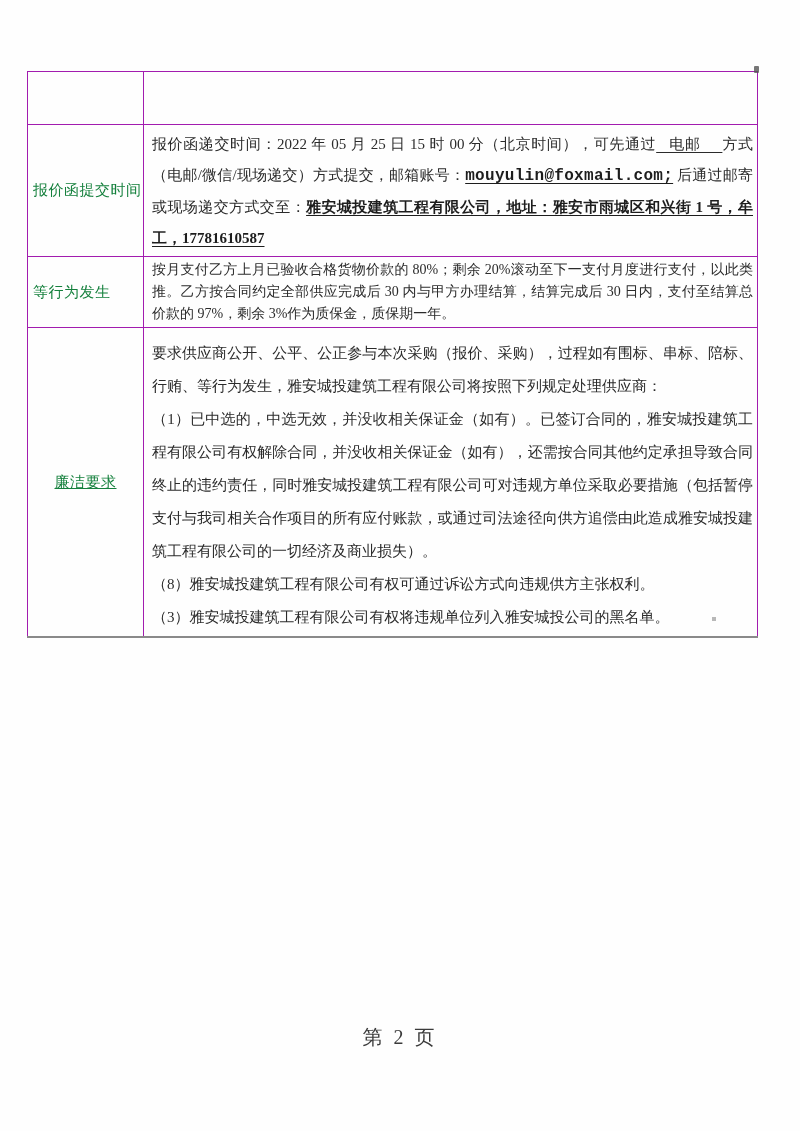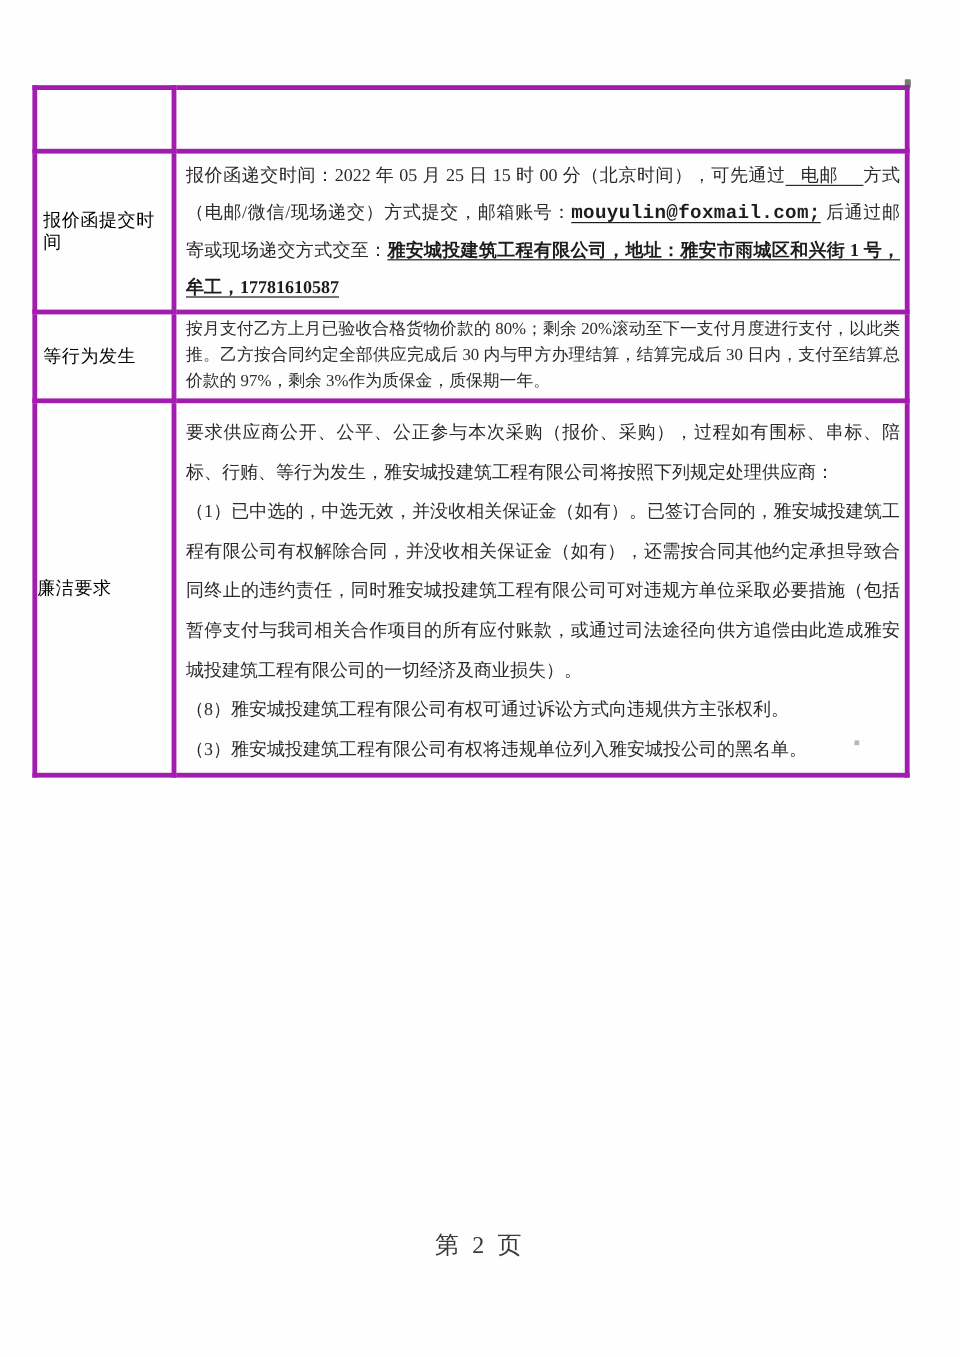--- a/index.html
+++ b/index.html
@@ -15,38 +15,38 @@
   }
   table.doc-table {
     position: absolute;
     left: 27px;
     top: 71px;
     width: 731px;
     border-collapse: collapse;
     table-layout: fixed;
   }
   table.doc-table td {
-    border: 4px solid #a21caf;
+    border: 1px solid #a21caf;
     vertical-align: middle;
     overflow: hidden;
   }
   table.doc-table { border: 1px solid #565656; border-bottom: 2px solid #8a8a8a; }
   col.c-label { width: 116px; }
   tr.row-empty     { height: 53px; }
   tr.row-quote     { height: 88px; }
   tr.row-payment   { height: 66px; }
   tr.row-integrity { height: 300px; }
   td.label-cell {
     font-size: 15px;
-    color: #000000;
+    color: #15803d;
     padding-left: 5px;
     letter-spacing: 0.5px;
     margin-left: 20px;
   }
-  tr.row-integrity td.label-cell { text-align: left; padding-left: 0; }
+  tr.row-integrity td.label-cell { text-align: center; padding-left: 0; text-decoration: underline; }
   td.content-cell {
     padding: 2px 4px 2px 8px;
     font-size: 15px;
     text-align: justify;
     vertical-align: top;
   }
   tr.row-quote td.content-cell p { line-height: 31px; margin: 0; }
   tr.row-quote td.content-cell { padding-top: 4px; }
   tr.row-payment td.content-cell { font-size: 14px; padding-top: 2px; margin-top: 43px; }
   tr.row-payment td.content-cell p { line-height: 22px; margin: 0; }

